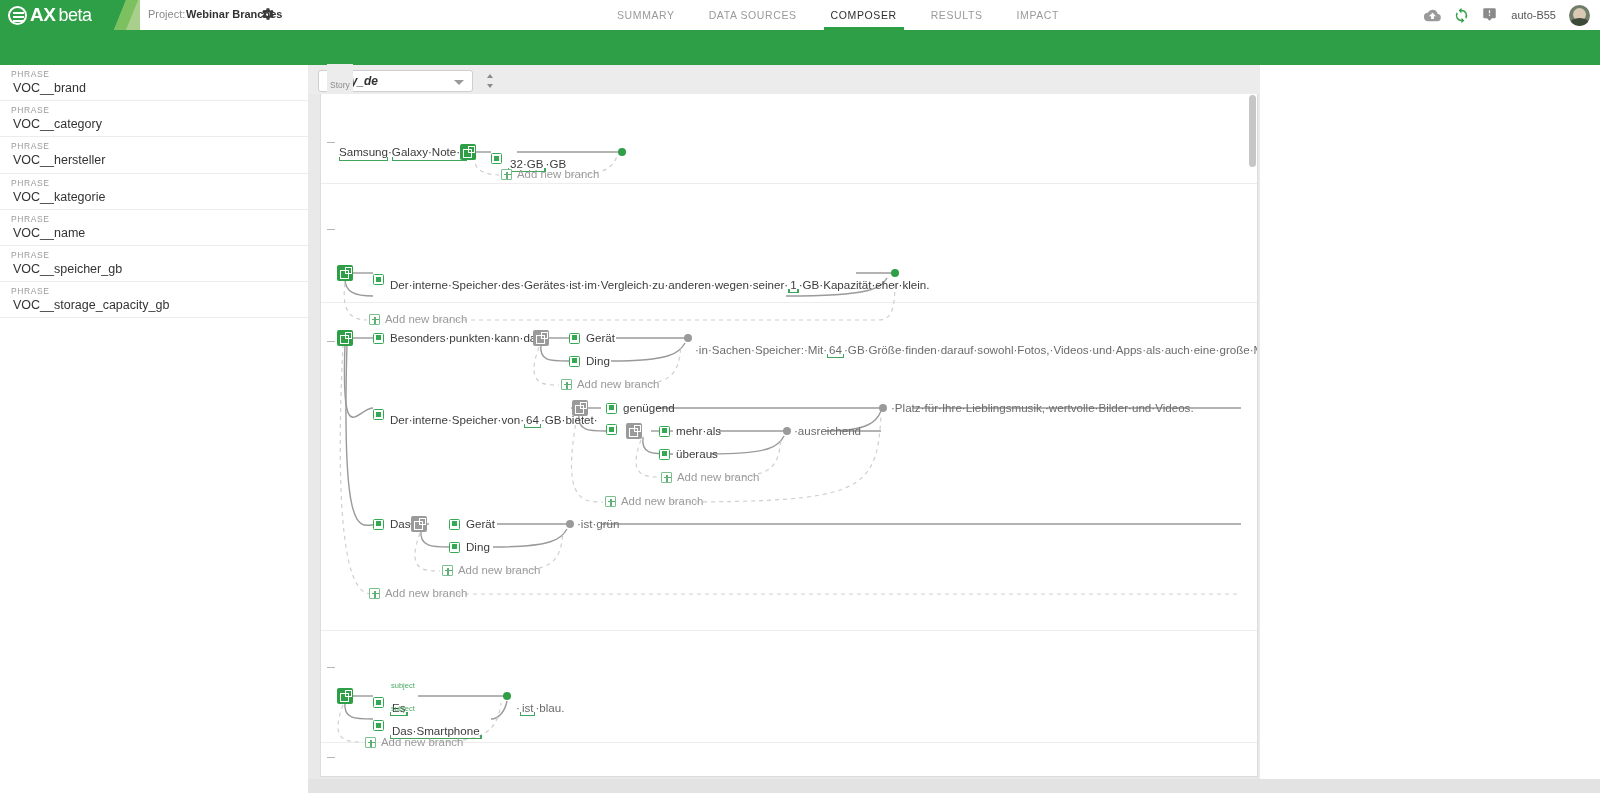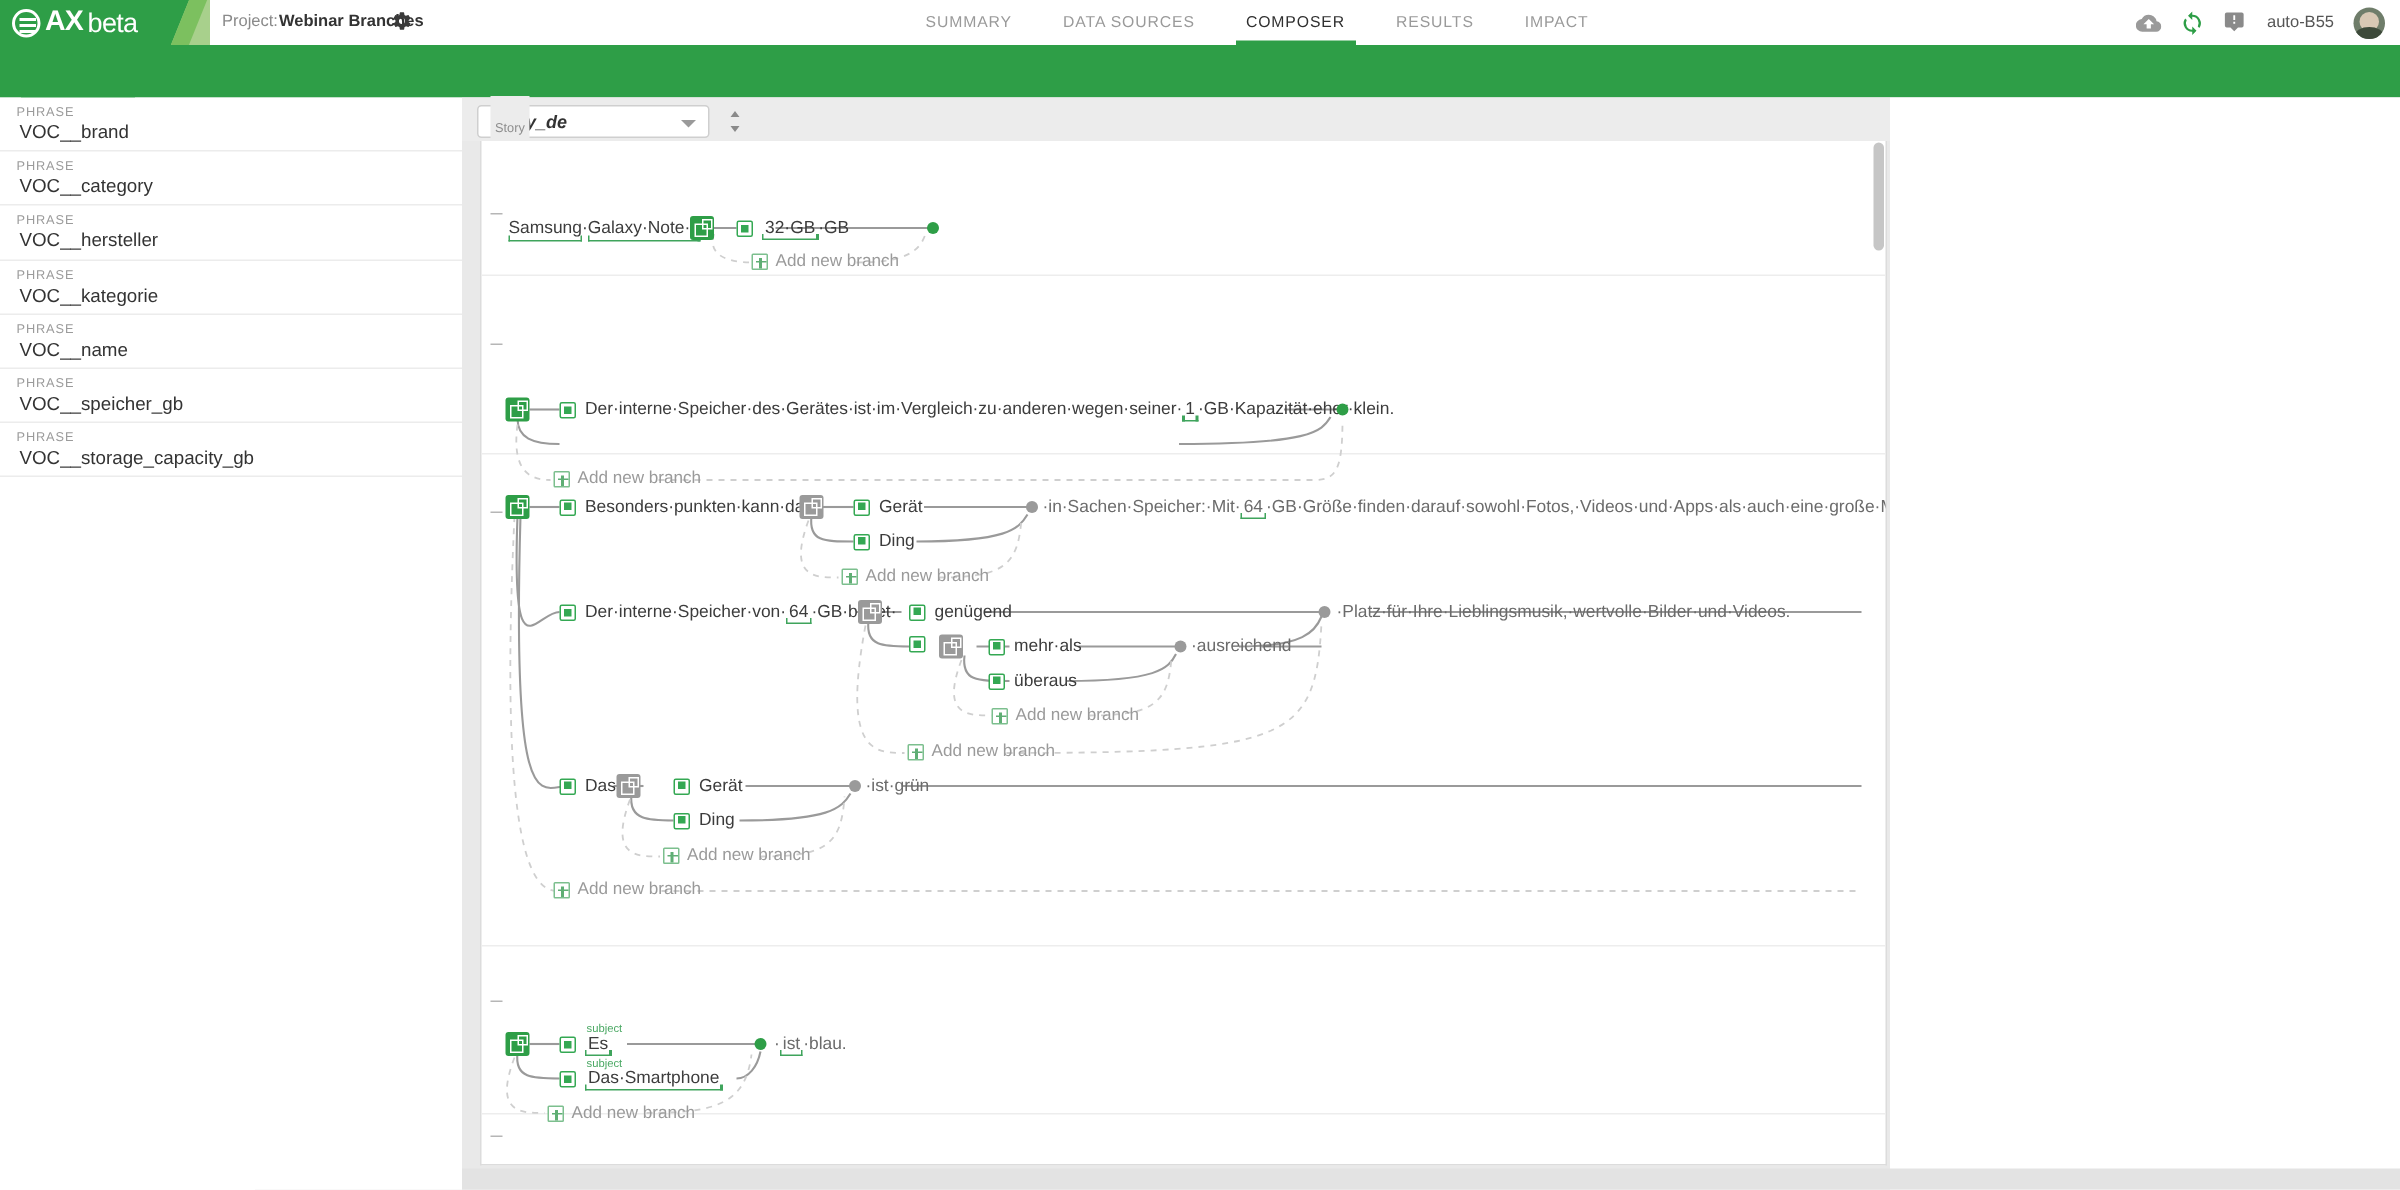--- a/index.html
+++ b/index.html
@@ -259,21 +259,21 @@
     border-bottom:1.4px solid #3fa45c; padding-bottom:1px;
     position:relative; display:inline-block;
   }
   .uline:before,.uline:after{
     content:""; position:absolute; bottom:-1.4px; width:1.4px;height:4px;
     background:#3fa45c;
   }
   .uline:before{ left:0; } .uline:after{ right:0; }
   .uline-small{
     border-bottom:1.4px solid #3fa45c; position:relative;
-    display:inline-block; padding:0 2px;
+    display:inline-block; padding:0 2px;margin-top:12px;
   }
   .uline-small:before,.uline-small:after{
     content:""; position:absolute; bottom:-1.4px; width:1.4px;height:4px;
     background:#3fa45c;
   }
   .uline-small:before{ left:0; } .uline-small:after{ right:0; }
 
   .slot-tag{
     position:absolute; font-size:7.5px; color:#4aa863; line-height:8px;
     white-space:nowrap;

